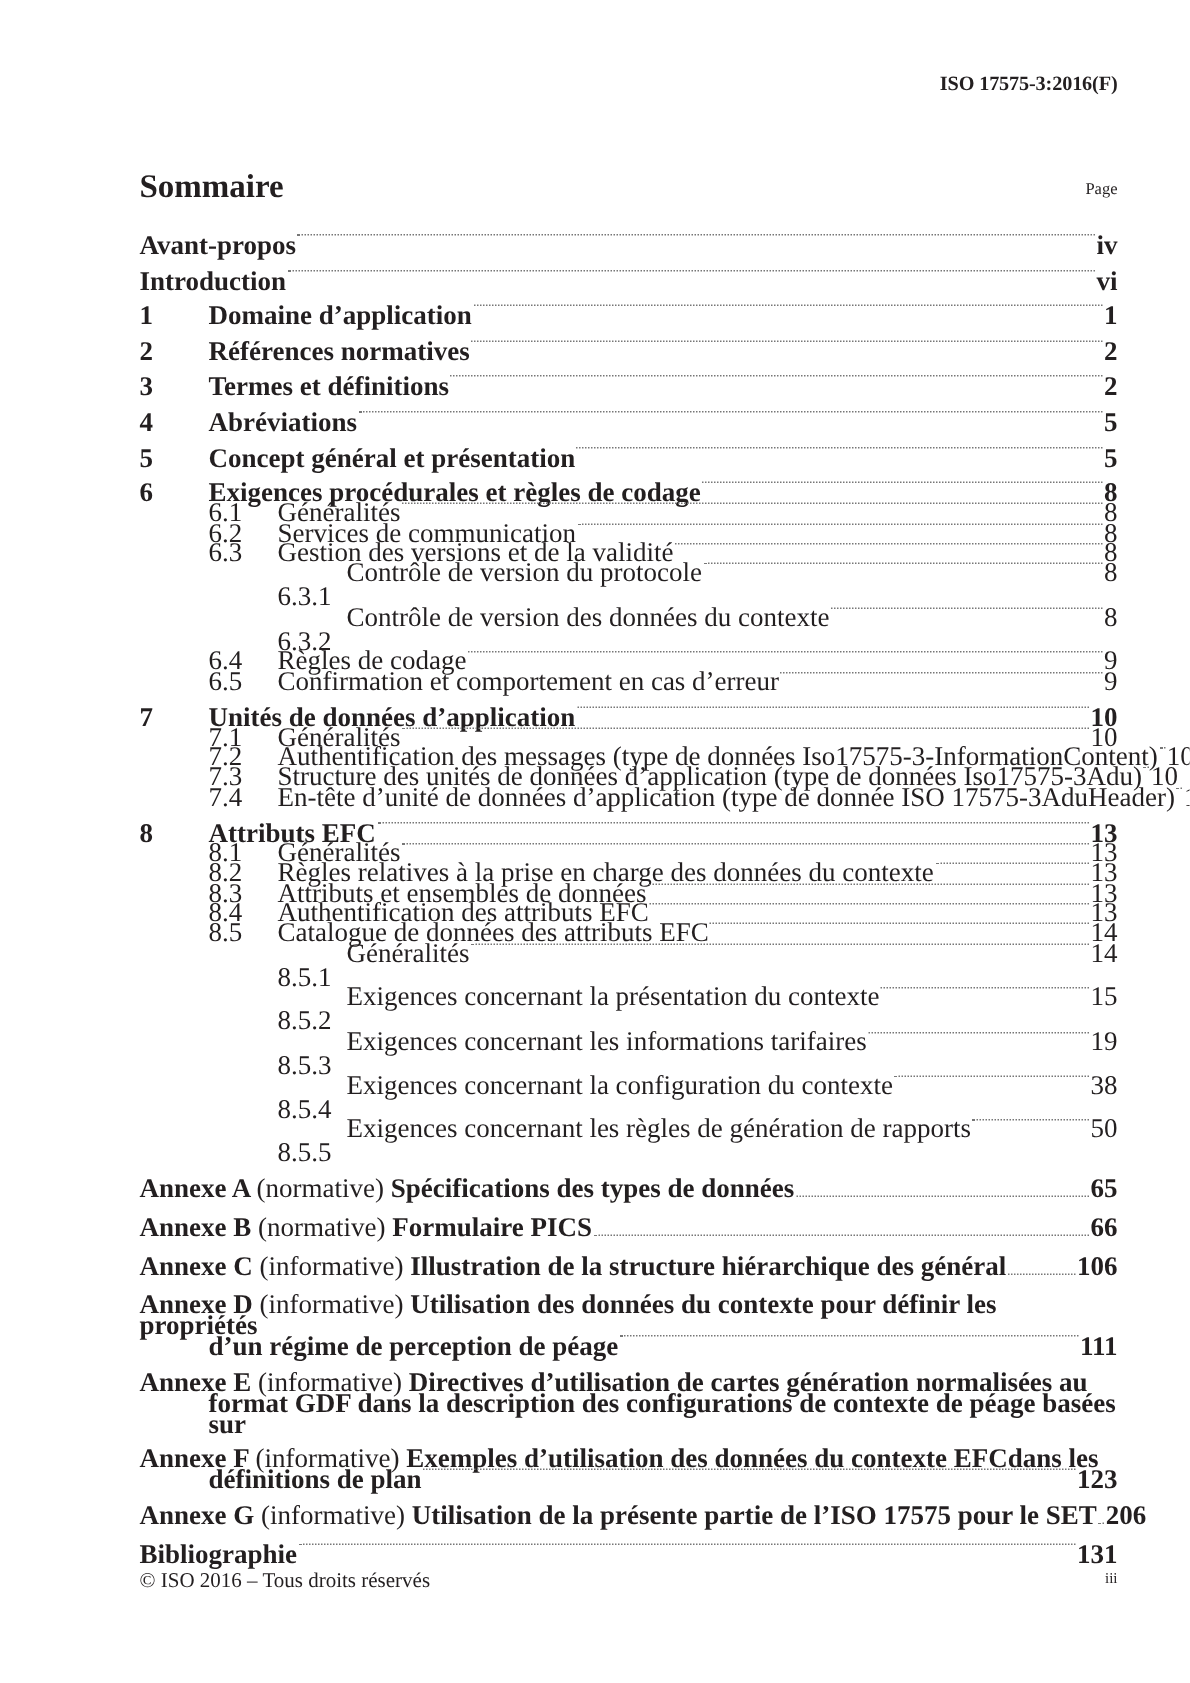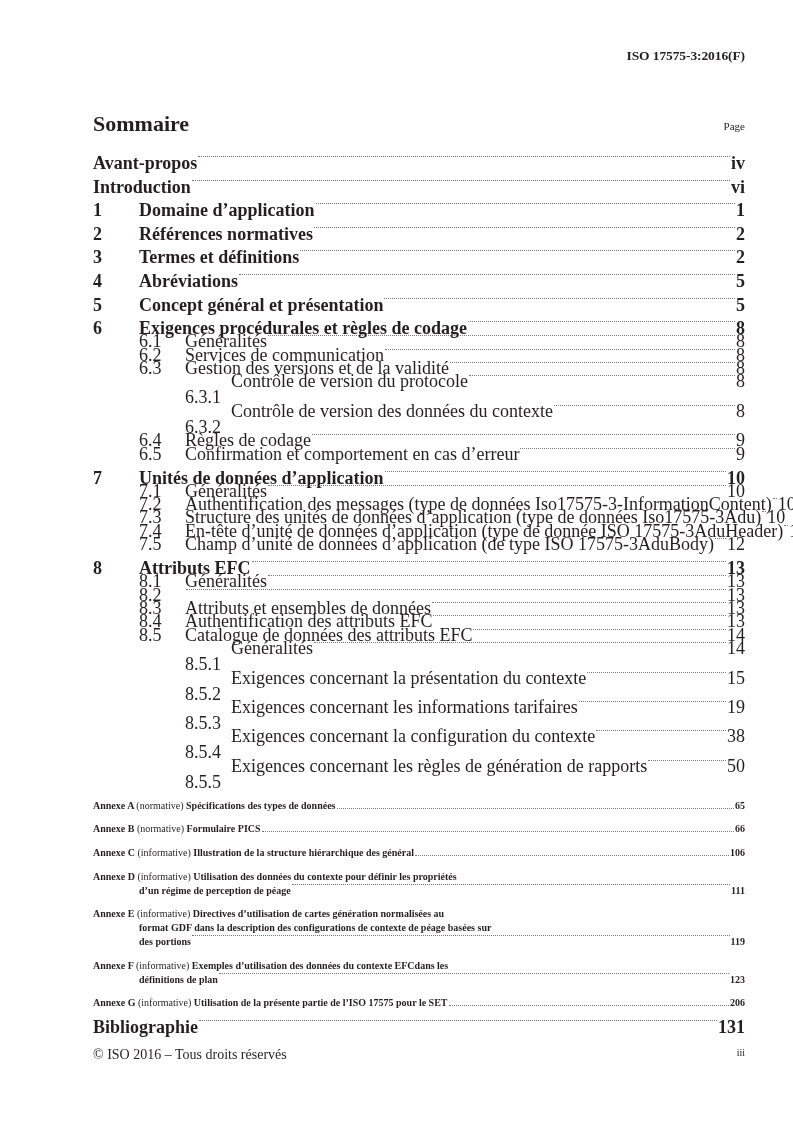--- a/index.html
+++ b/index.html
@@ -37,21 +37,21 @@
   .l2 .num { width: 46px; }
   .l3 .num { width: 46px; margin-top: 16px; }
   .label { flex: 0 1 auto; white-space: nowrap; }
   .dots {
     flex: 1 1 auto; border-bottom: 1px dotted #777; margin: 0 1px 3px 1px; min-width: 4px;
     height: 0; align-self: baseline;
   }
   .pg { flex: 0 0 auto; text-align: right; }
   .annex .label { white-space: normal; }
   .normal { font-weight: normal; }
-  .annex-block { margin-top: 9.6px; font-weight: bold; font-size: 10px; line-height: 14px; }
+  .annex-block { margin-top: 9.6px; font-weight: bold; font-size: 18px; line-height: 14px; }
   .annex-block .cont { padding-left: 46px; }
   .annex-block .lastline { display: flex; align-items: center; padding-left: 46px; }
   .footer-left {
     position: absolute; left: 93px; top: 1047px; font-size: 14px;
   }
   .footer-right {
     position: absolute; right: 48px; top: 1047px; font-size: 10px;
   }
 </style>
 </head>
@@ -173,40 +173,35 @@
       <span class="label">Structure des unités de données d’application (type de données Iso17575-3Adu)</span>
       <span class="dots"></span>
       <span class="pg">10</span>
     </div>
     <div class="row l2">
       <span class="num">7.4</span>
       <span class="label">En-tête d’unité de données d’application (type de donnée ISO 17575-3AduHeader)</span>
       <span class="dots"></span>
       <span class="pg">11</span>
     </div>
-    <div class="row l2">
-      <span class="num">7.5</span>
-      <span class="label">Champ d’unité de données d’application (de type ISO 17575-3AduBody)</span>
-      <span class="dots"></span>
-      <span class="pg">12</span>
-    </div>
     <div class="row l1">
       <span class="num">8</span>
       <span class="label">Attributs EFC</span>
       <span class="dots"></span>
       <span class="pg">13</span>
     </div>
     <div class="row l2">
       <span class="num">8.1</span>
       <span class="label">Généralités</span>
       <span class="dots"></span>
       <span class="pg">13</span>
     </div>
     <div class="row l2">
       <span class="num">8.2</span>
+      <span class="label">Règles relatives à la prise en charge des données du contexte</span>
       <span class="dots"></span>
       <span class="pg">13</span>
     </div>
     <div class="row l2">
       <span class="num">8.3</span>
       <span class="label">Attributs et ensembles de données</span>
       <span class="dots"></span>
       <span class="pg">13</span>
     </div>
     <div class="row l2">
@@ -276,25 +271,20 @@
       <div><span>Annexe D</span> <span class="normal">(informative)</span> <span>Utilisation des données du contexte pour définir les propriétés</span></div>
       <div class="lastline">
         <span class="label">d’un régime de perception de péage</span>
         <span class="dots"></span>
         <span class="pg">111</span>
       </div>
     </div>
     <div class="annex-block">
       <div><span>Annexe E</span> <span class="normal">(informative)</span> <span>Directives d’utilisation de cartes génération normalisées au</span></div>
       <div class="cont"><span>format GDF dans la description des configurations de contexte de péage basées sur</span></div>
-      <div class="lastline">
-        <span class="label">des portions</span>
-        <span class="dots"></span>
-        <span class="pg">119</span>
-      </div>
     </div>
     <div class="annex-block">
       <div><span>Annexe F</span> <span class="normal">(informative)</span> <span>Exemples d’utilisation des données du contexte EFCdans les</span></div>
       <div class="lastline">
         <span class="label">définitions de plan</span>
         <span class="dots"></span>
         <span class="pg">123</span>
       </div>
     </div>
     <div class="annex-block">

